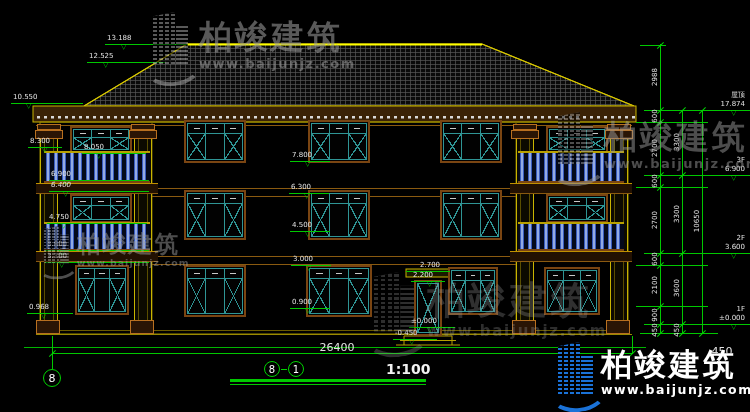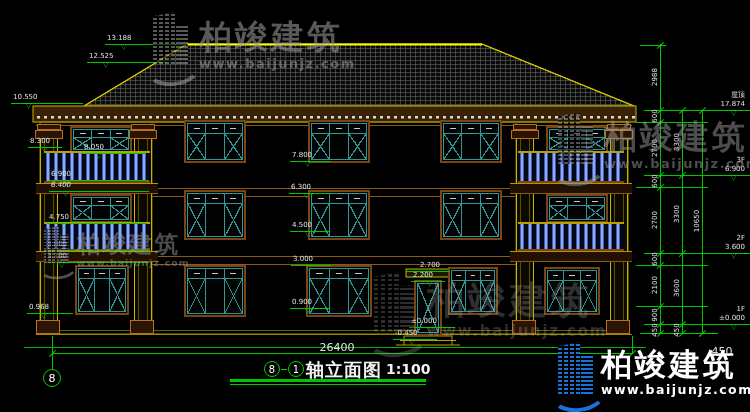--- a/index.html
+++ b/index.html
@@ -326,21 +326,20 @@
 
   <div class="door" style="left:414px;top:280px;width:28px;height:56px">
       <div class="lf"></div>
     </div>
 
   <div class="bubble" id="axisBubble">8</div>
 
   <div class="bubble" style="left:264px;top:361px">8</div>
   <div class="tdash" style="left:281px;top:368.5px;width:6px"></div>
   <div class="bubble" style="left:288px;top:361px">1</div>
-  <div id="tTitle">轴立面图</div>
   <div id="tScale">1:100</div>
   <div class="uline" style="left:230px;top:379px;width:196px;height:2.5px"></div>
   <div class="uline" style="left:230px;top:384px;width:196px;height:1px"></div>
 
   <div class="brand">
     <div class="wm-logo">
         <div class="b1"></div>
         <div class="b2"></div>
         <div class="sw"></div>
       </div>

